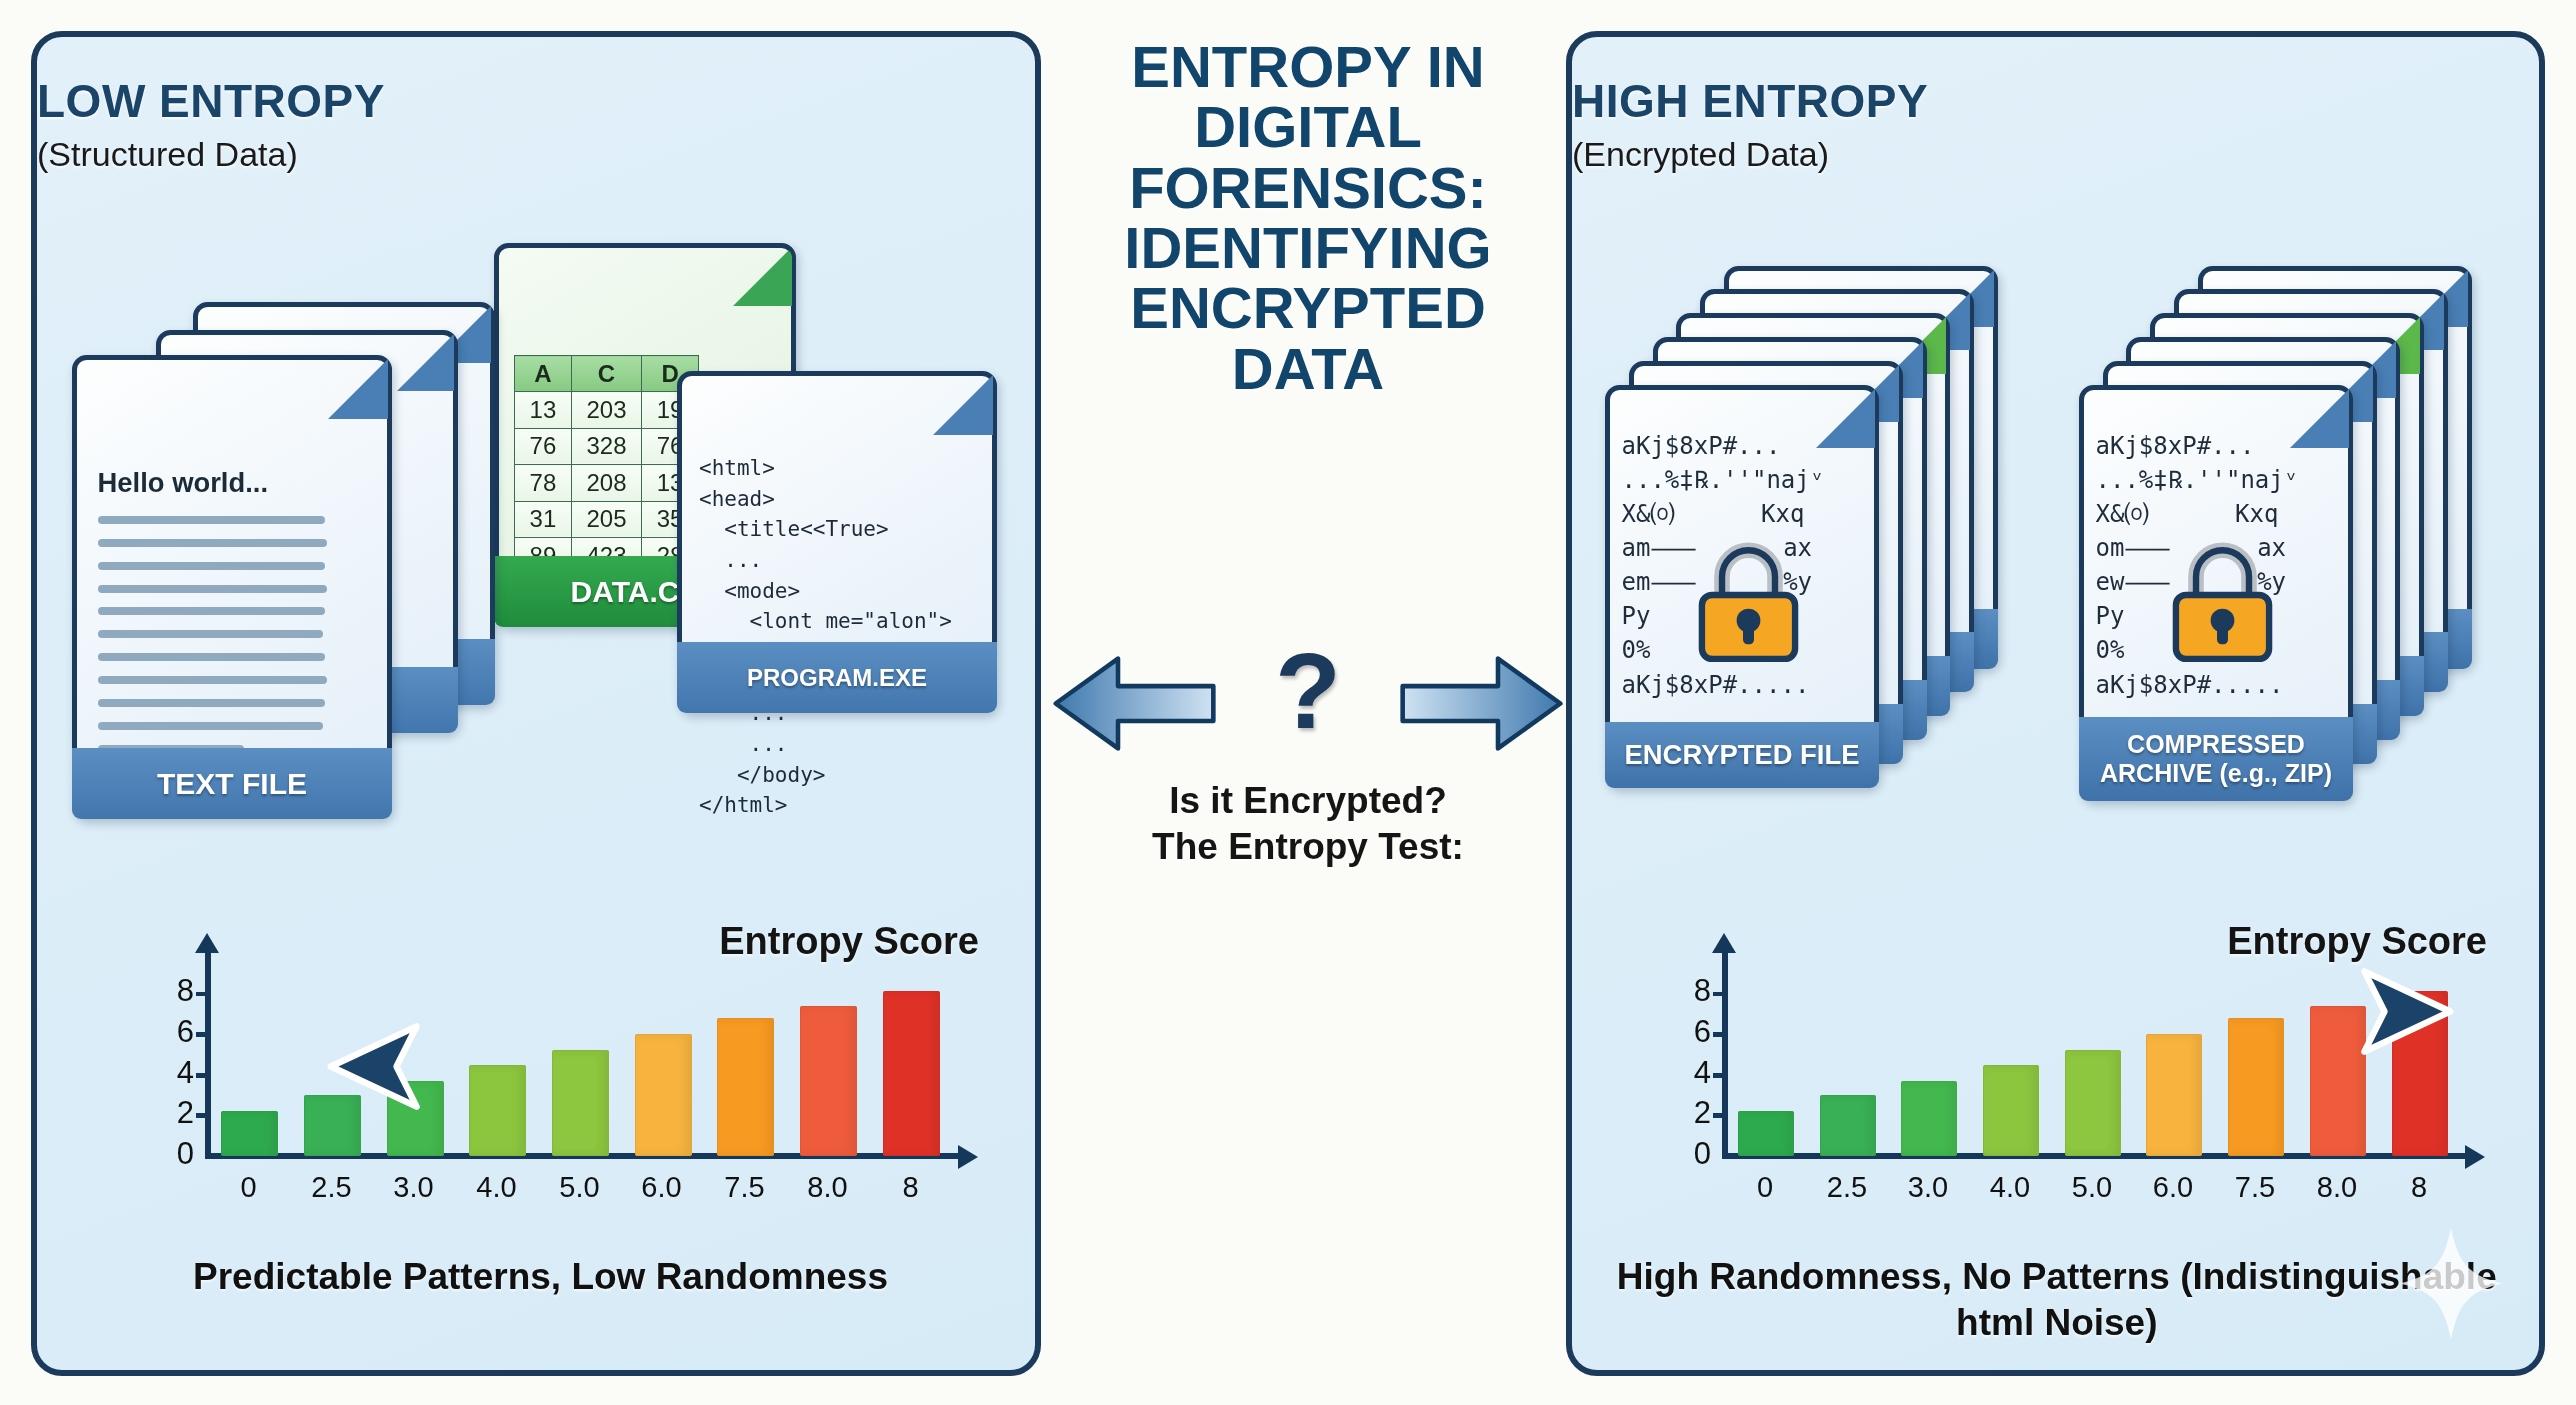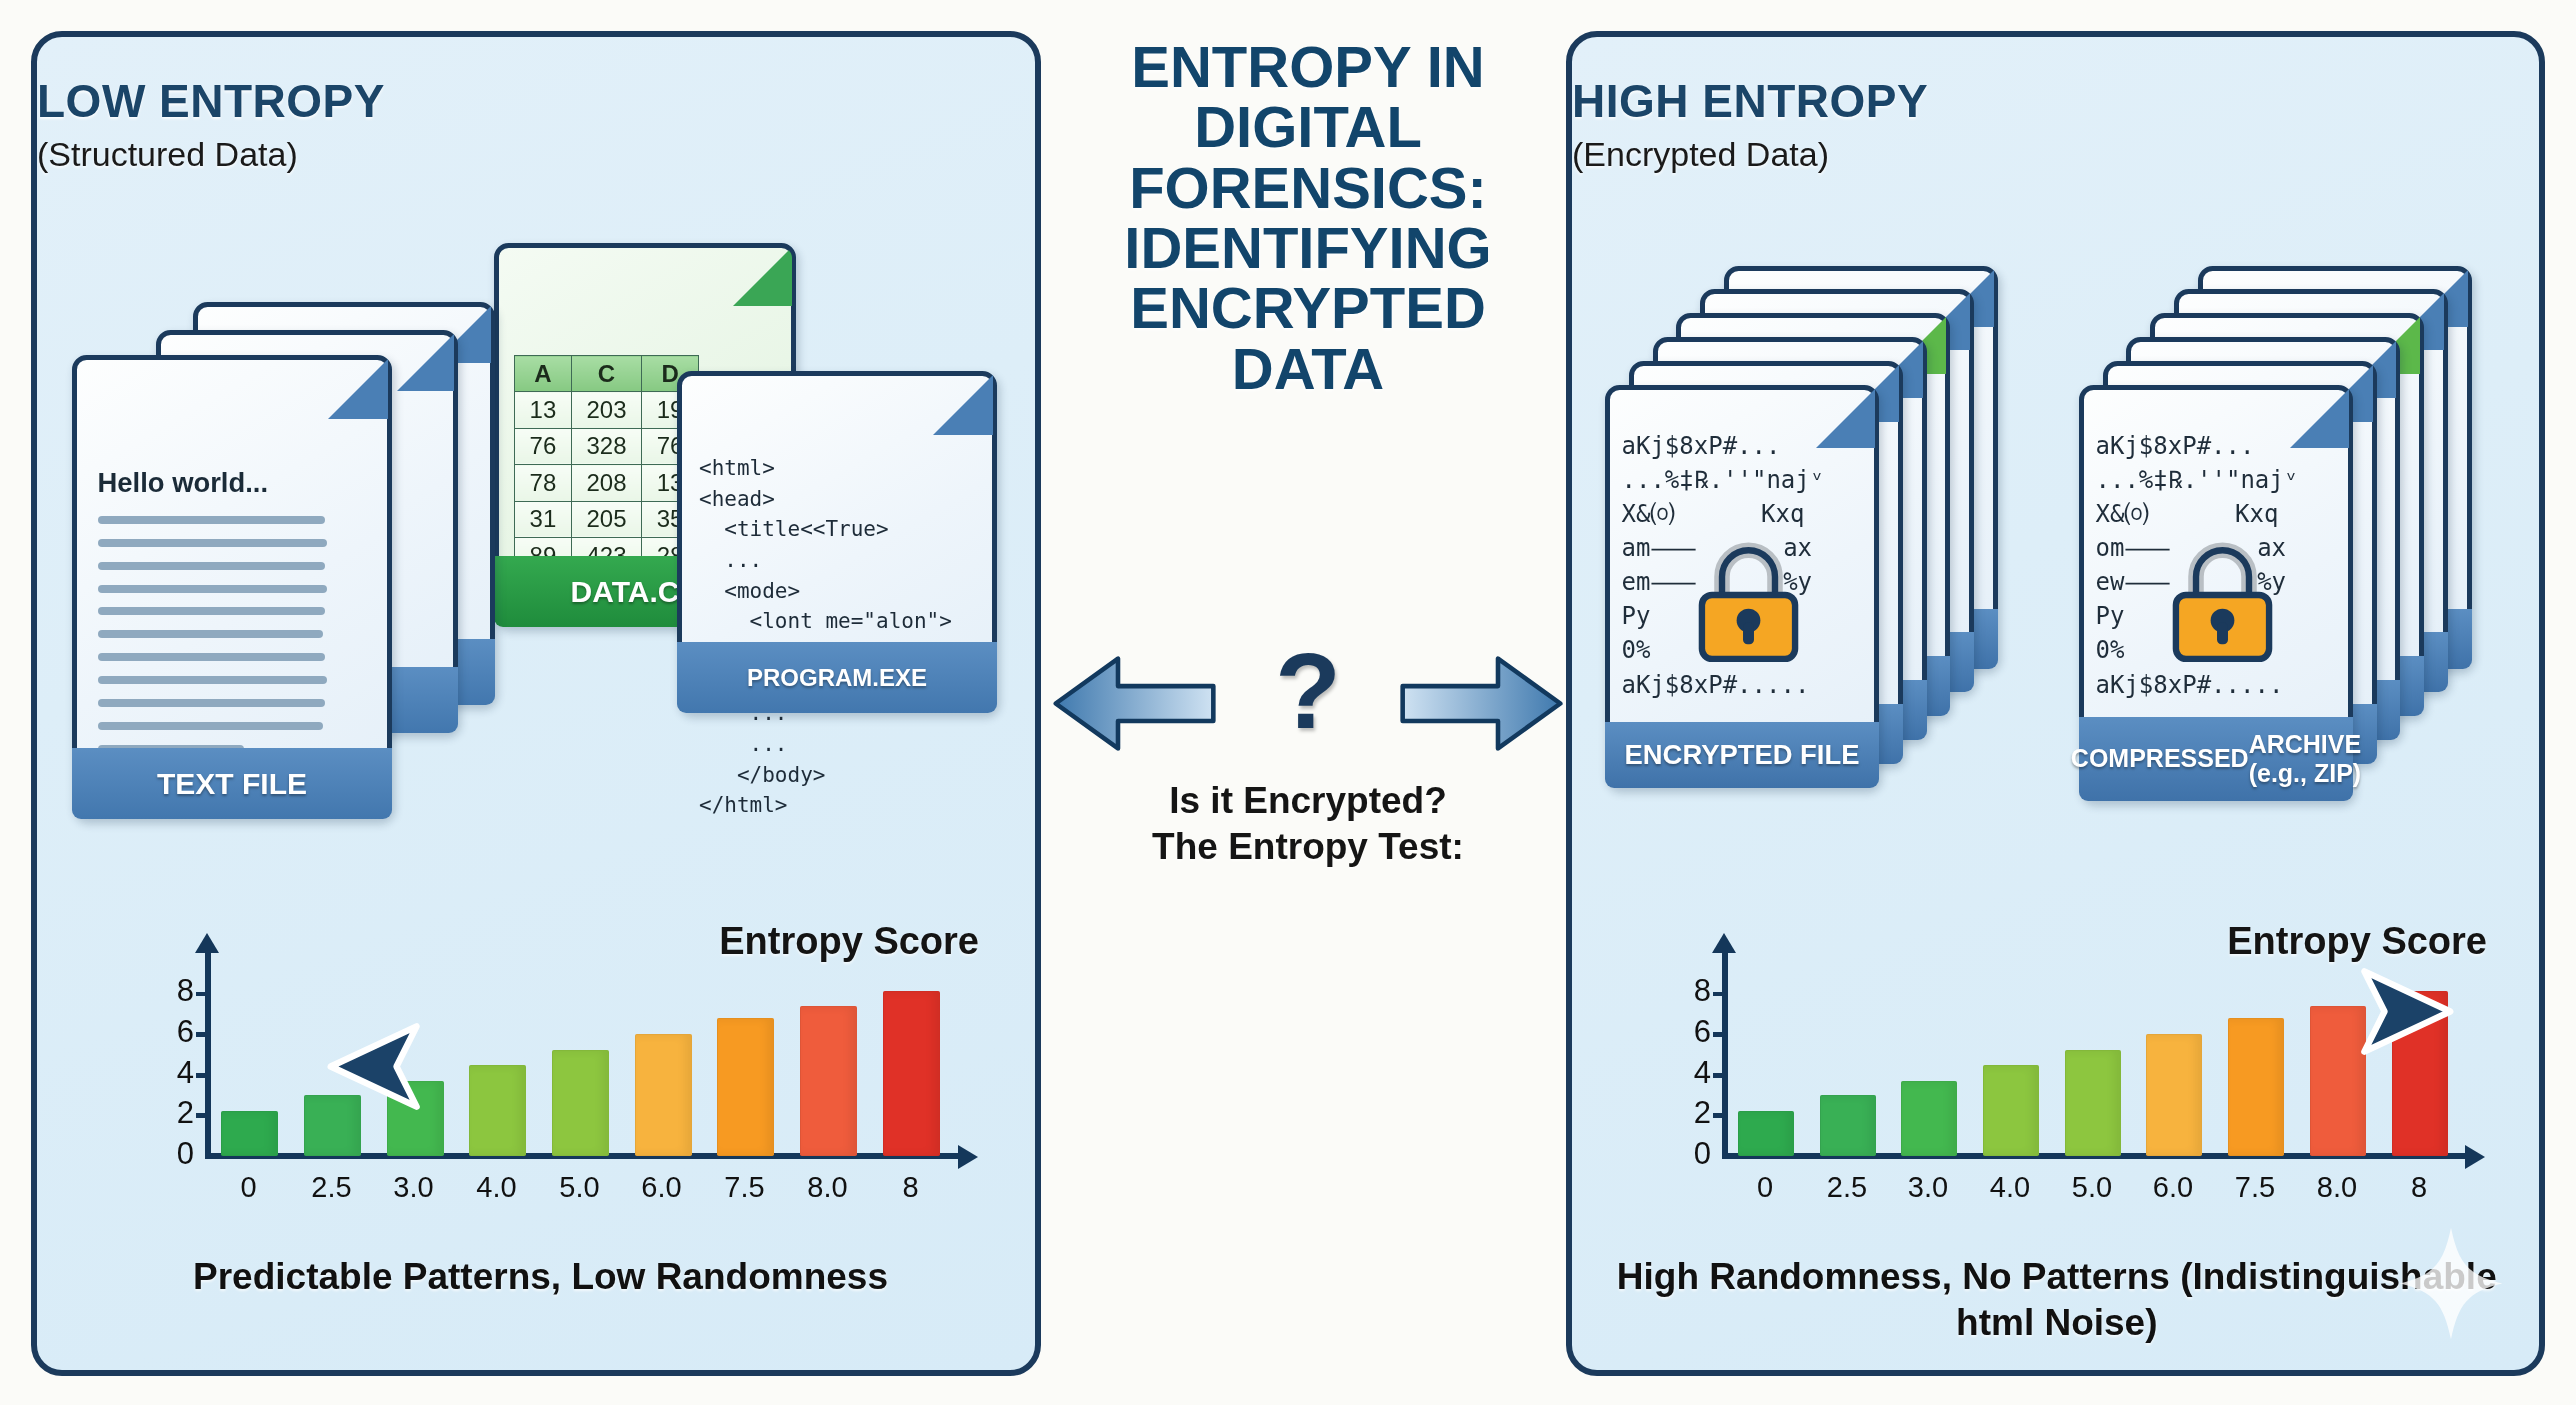--- a/index.html
+++ b/index.html
@@ -413,21 +413,21 @@
 Py       Mp
 0%       ##
 aKj$8xP#.....</div>
       <svg class="lock" style="left:84px;top:146px;" width="119" height="137" viewBox="0 0 130 150">
         <path d="M36 72 V50 a29 29 0 0 1 58 0 V72" fill="none" stroke="#b9bfc4" stroke-width="17"></path>
         <path d="M36 72 V50 a29 29 0 0 1 58 0 V72" fill="none" stroke="#1b3a5c" stroke-width="7"></path>
         <rect x="14" y="70" width="102" height="70" rx="11" fill="#f5a623" stroke="#1b3a5c" stroke-width="7"></rect>
         <circle cx="65" cy="98" r="13" fill="#1b3a5c"></circle>
         <rect x="59" y="100" width="12" height="24" rx="5" fill="#1b3a5c"></rect>
       </svg>
-      <div class="footerbar" style="height:84px;background:linear-gradient(180deg,#5b8ec2,#3f72a9);font-size:25px;line-height:1.18;border-radius:0 0 9.1px 9.1px;">
+      <div class="footerbar" style="height:84px;flex-direction:column;background:linear-gradient(180deg,#5b8ec2,#3f72a9);font-size:25px;line-height:1.18;border-radius:0 0 9.1px 9.1px;">
         <span>COMPRESSED</span>
         <span>ARCHIVE (e.g., ZIP)</span>
       </div>
     </div>
 
     <div class="chart" id="chart-right" style="left:64px;top:883px;width:851px;height:302px;">
       <div class="chart-title">Entropy Score</div>
     <div class="plot" style="left: 88px; top: 53px; width: 735px; height: 183px;">
           <div class="axisline" style="left: -1.8px; top: -24px; width: 5.5px; height: 207px;"></div>
           <div style="position: absolute; left: -12px; top: -40px; width: 0px; height: 0px; border-left: 12.8px solid transparent; border-right: 12.8px solid transparent; border-bottom: 20px solid rgb(20, 55, 90);"></div>

